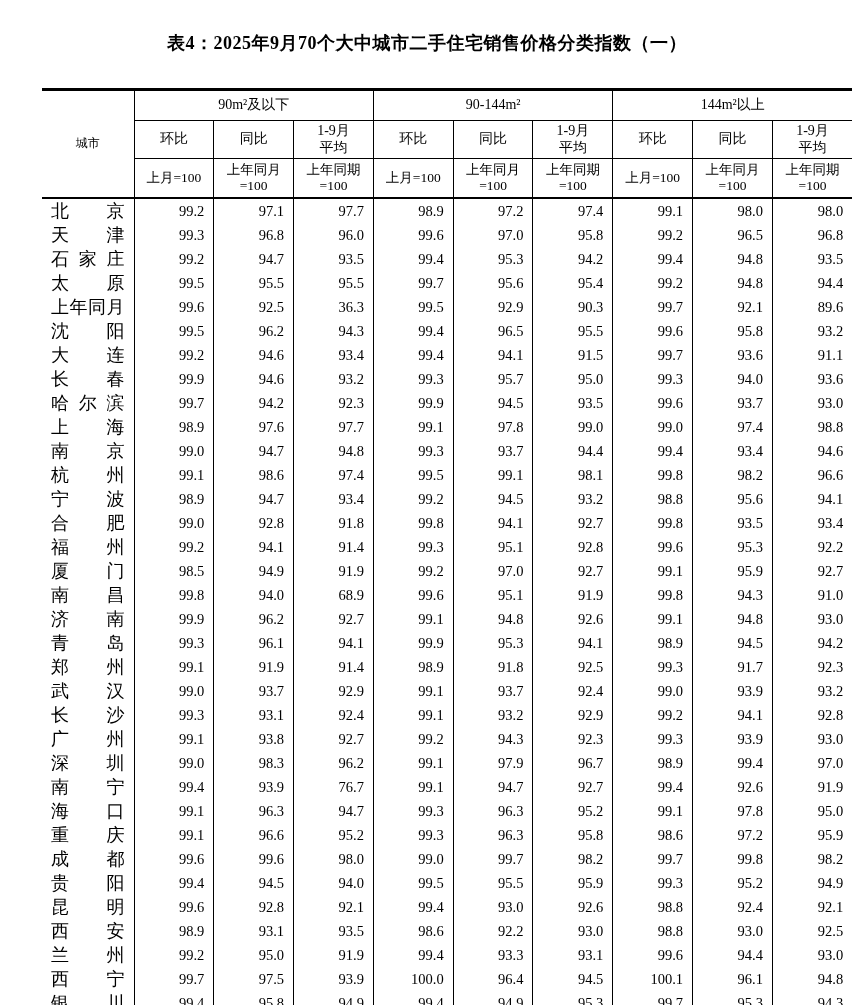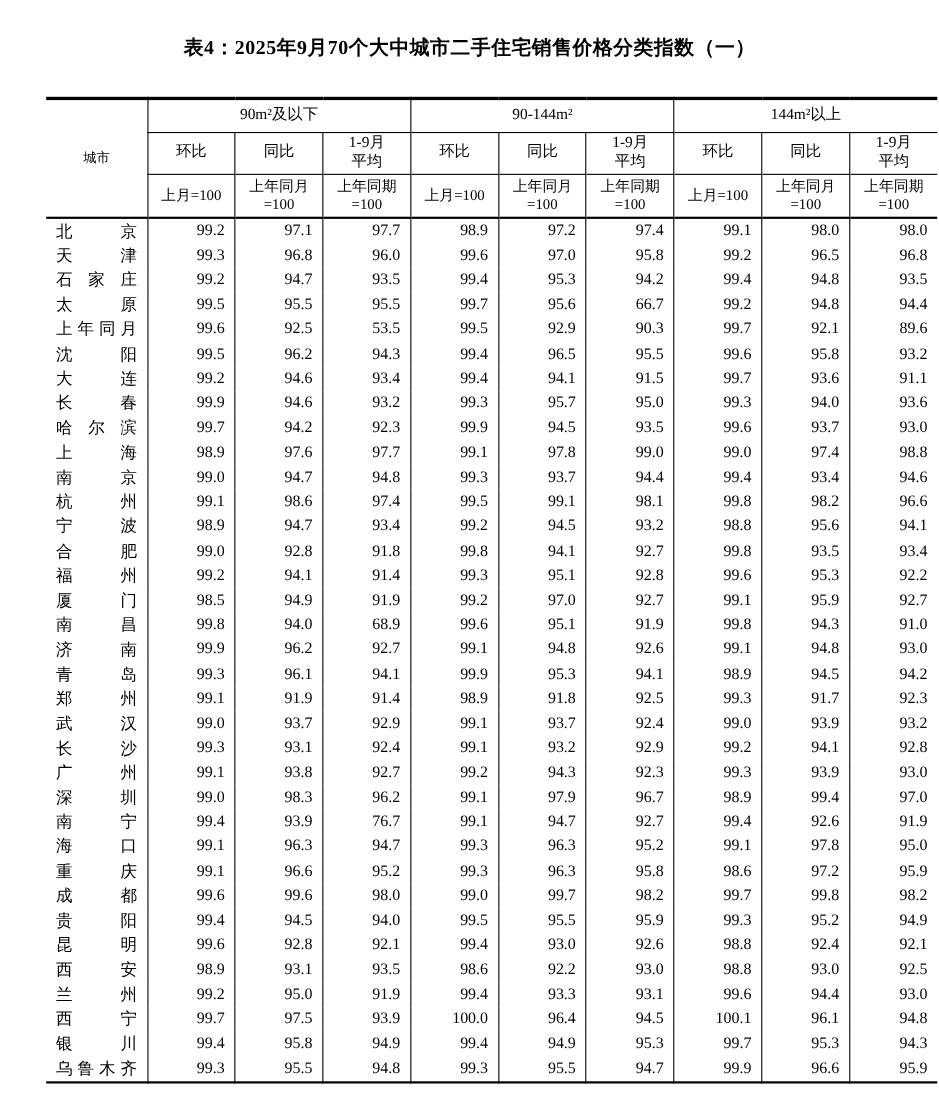--- a/index.html
+++ b/index.html
@@ -45,21 +45,21 @@
   thead th:not(:first-child) { border-left: 1px solid #000; }
   th.city-h { border-right: 1px solid #000; font-size: 12px; }
   .bb1 { border-bottom: 1px solid #000; }
   .bb2 { border-bottom: 2px solid #000; }
   tr.h-groups  th { height: 29px; }
   tr.h-metrics th { height: 37px; }
   tr.h-bases   th { height: 38px; font-size: 13.5px; }
   tbody td { height: 22.4px; font-size: 14.5px; }
   tbody td:not(:first-child) { border-left: 1px solid #000; }
   td.city {
-    font-size: 15px;
+    font-size: 18px;
     padding: 0 9px;
     text-align: justify;
     text-align-last: justify;
   }
   td.val {
     text-align: right;
     padding-right: 9px;
     font-family: "Liberation Serif", "DejaVu Serif", serif;
   }
 </style>
@@ -149,30 +149,30 @@
         <td class="val">94.8</td>
         <td class="val">93.5</td>
       </tr>
       <tr>
         <td class="city">太原</td>
         <td class="val">99.5</td>
         <td class="val">95.5</td>
         <td class="val">95.5</td>
         <td class="val">99.7</td>
         <td class="val">95.6</td>
-        <td class="val">66.7</td>
+        <td class="val">95.4</td>
         <td class="val">99.2</td>
         <td class="val">94.8</td>
         <td class="val">94.4</td>
       </tr>
       <tr>
         <td class="city">上年同月</td>
         <td class="val">99.6</td>
         <td class="val">92.5</td>
-        <td class="val">53.5</td>
+        <td class="val">36.3</td>
         <td class="val">99.5</td>
         <td class="val">92.9</td>
         <td class="val">90.3</td>
         <td class="val">99.7</td>
         <td class="val">92.1</td>
         <td class="val">89.6</td>
       </tr>
       <tr>
         <td class="city">沈阳</td>
         <td class="val">99.5</td>

